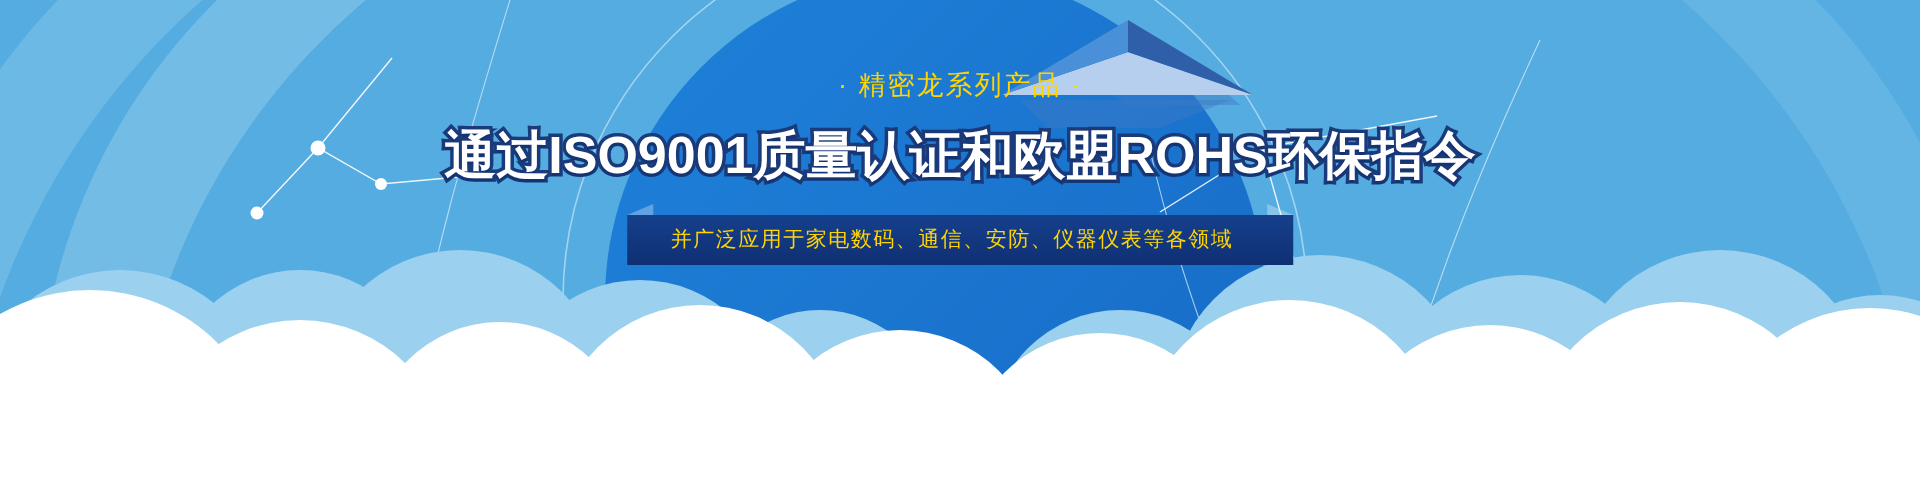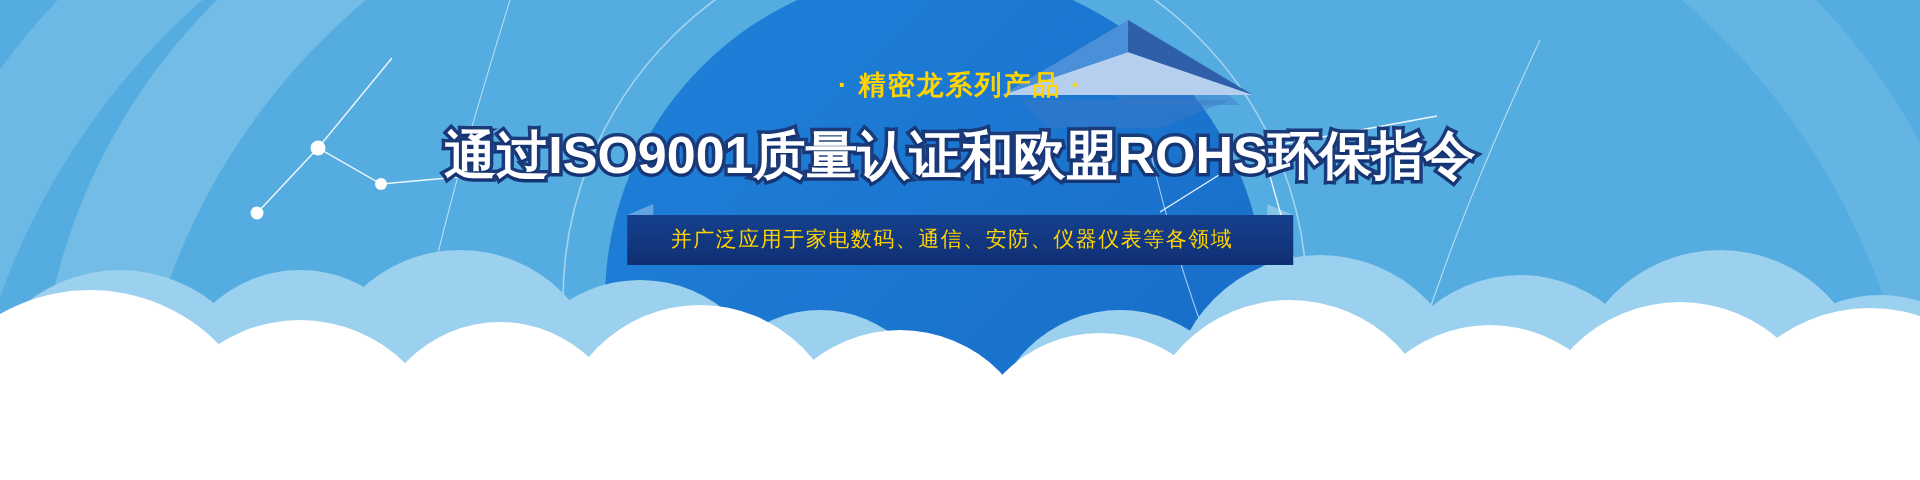--- a/index.html
+++ b/index.html
@@ -36,21 +36,21 @@
   #text-inner {
     position: absolute;
     left: 50%;
     transform: translateX(-50%);
     top: 72px;
     text-align: center;
     white-space: nowrap;
   }
   #eyebrow {
     font-size: 27px;
-    font-weight: bold;
+    font-weight: normal;
     color: #FFD400;
     letter-spacing: 2px;
     line-height: 1;
     margin-bottom: 30px;
   }
   #headline {
     font-size: 52px;
     font-weight: bold;
     color: #ffffff;
     letter-spacing: 0px;

